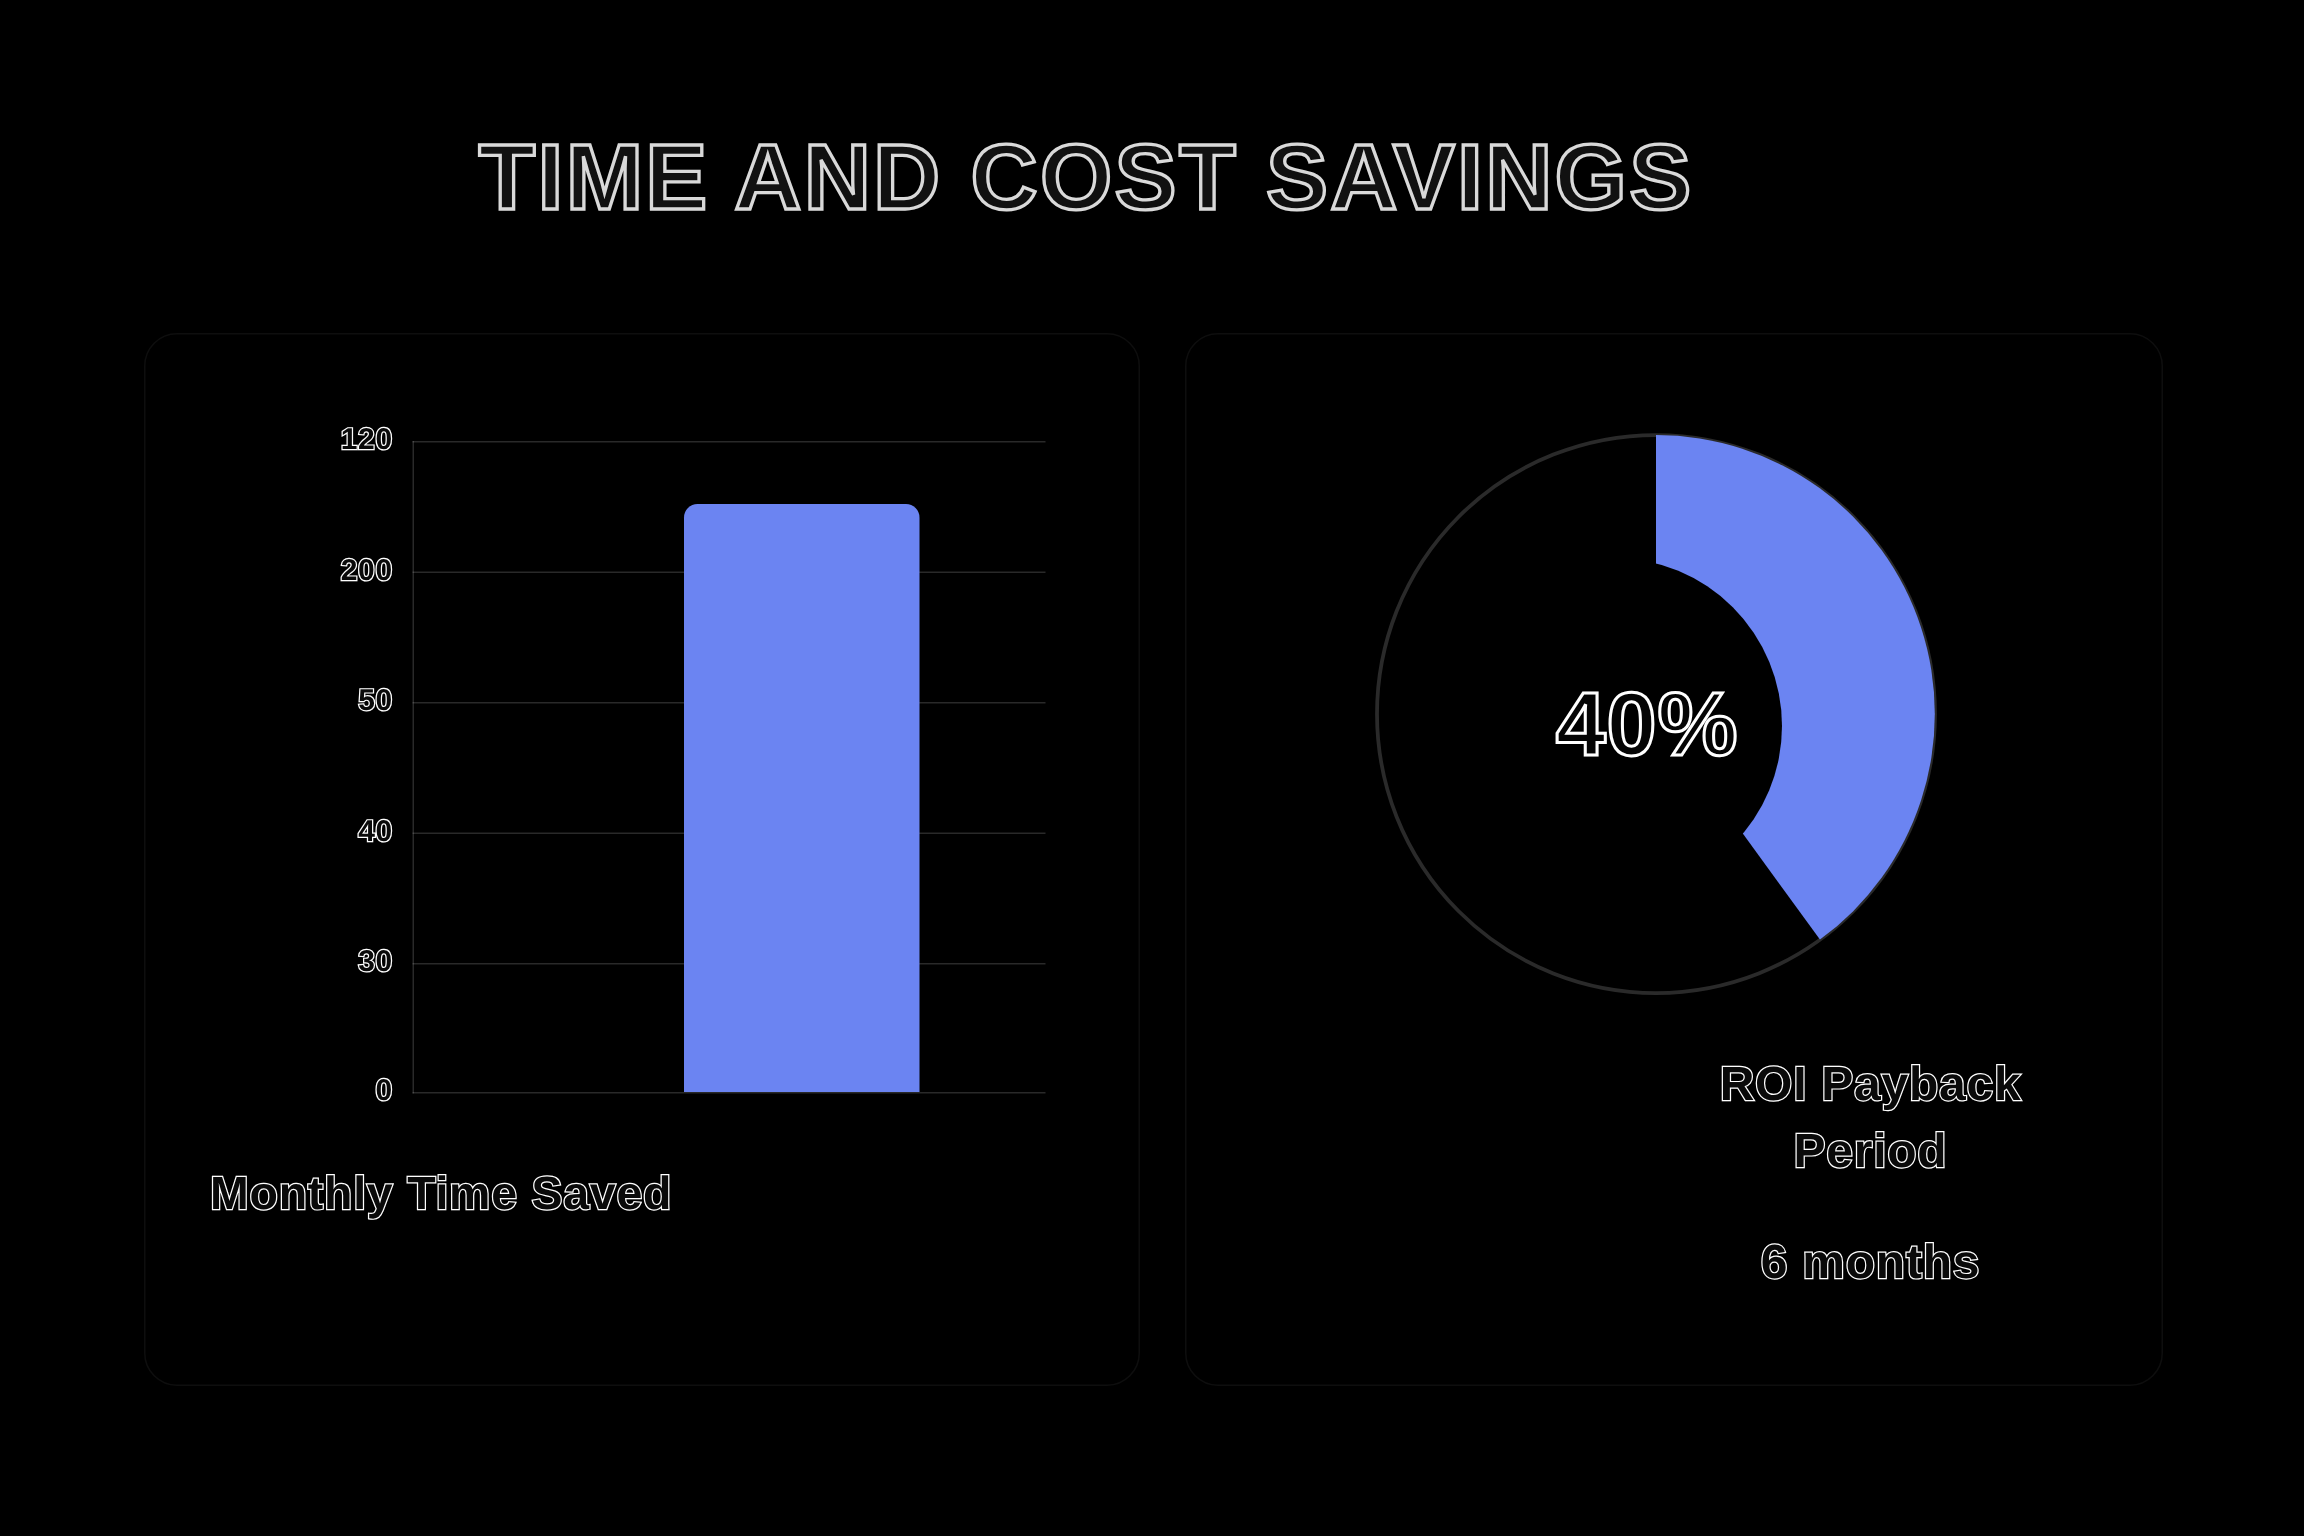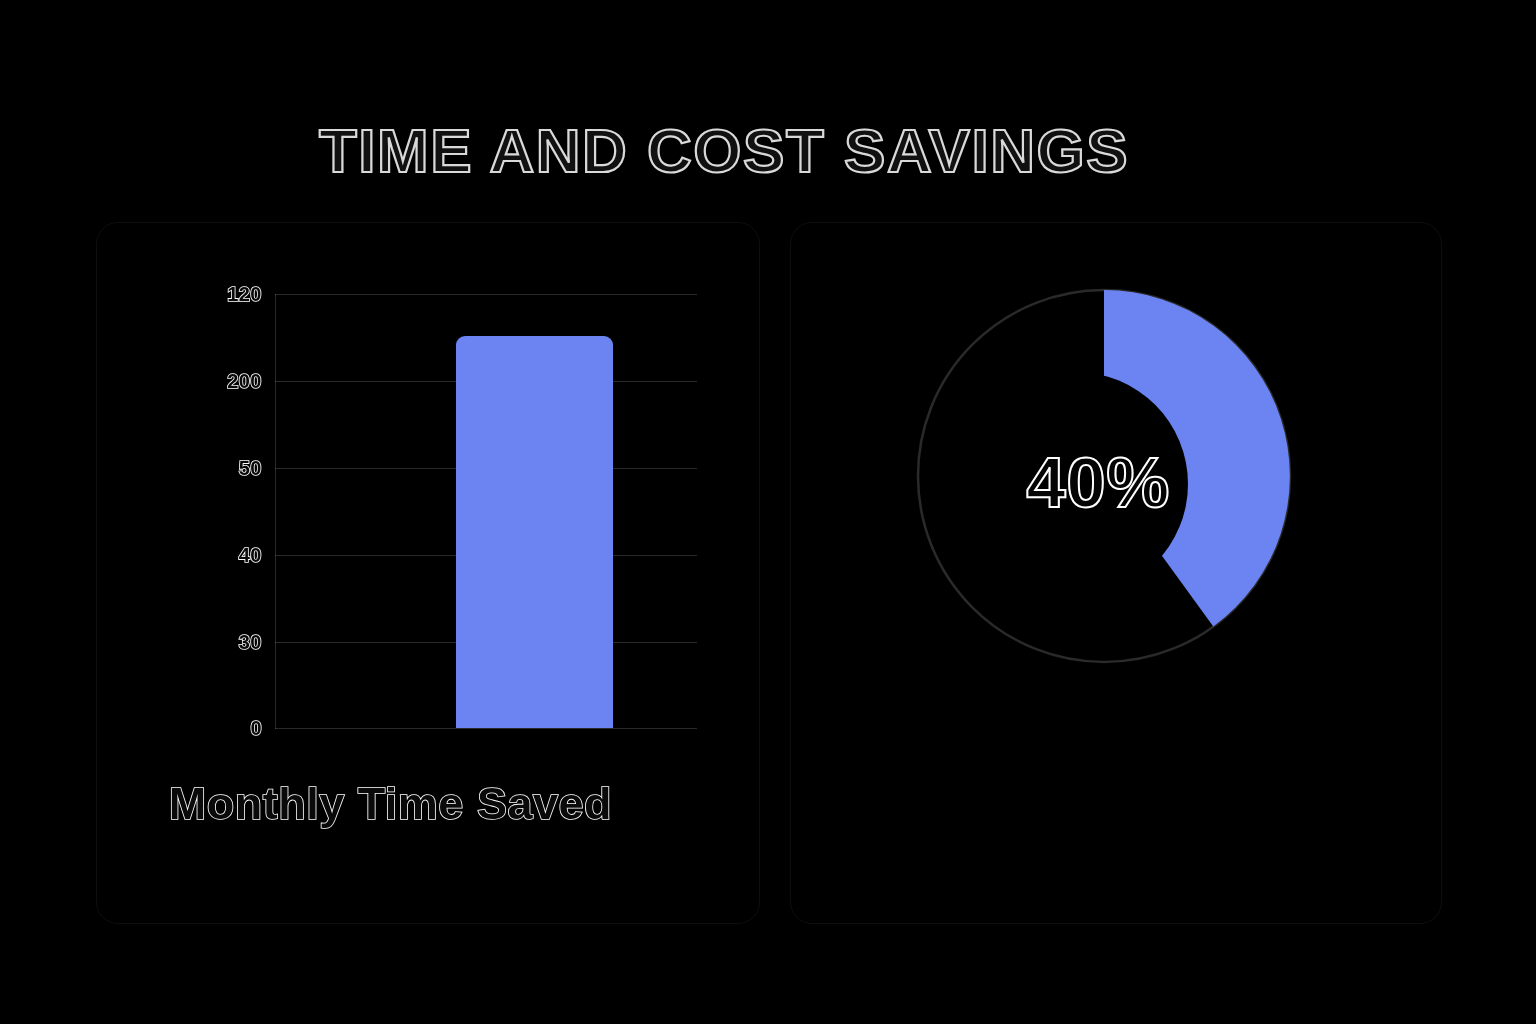--- a/index.html
+++ b/index.html
@@ -38,21 +38,20 @@
     top: 86px;
     width: 1448px;
     text-align: center;
     font-size: 62px;
     font-weight: 700;
     line-height: 1.05;
     color: #111111;
     -webkit-text-stroke: 2.2px #d9d9d9;
     letter-spacing: 1.5px;
     white-space: nowrap;
-    margin-top: 32px;
   }
 
   
   .panel {
     position: absolute;
     border: 1px solid rgba(255,255,255,0.055);
     border-radius: 22px;
     background: transparent;
     pointer-events: none;
   }
@@ -103,22 +102,22 @@
     left: 456px;
     width: 157px;
     background: #6b84f2;
     border-radius: 9px 9px 0 0;
   }
   #bar-x-label {
     position: absolute;
     left: 140px;
     top: 778px;
     width: 472px;
-    text-align: right;
-    font-size: 45px;
+    text-align: left;
+    font-size: 31px;
     font-weight: 700;
     white-space: nowrap;
   }
 
   
   #pie-chart {
     position: absolute;
     left: 790px;
     top: 0;
     width: 650px;
@@ -138,21 +137,21 @@
     top: 288px;
     width: 376px;
     height: 376px;
     display: flex;
     align-items: center;
     justify-content: center;
     pointer-events: none;
   }
   #pie-center-label span {
     display: block;
-    font-size: 71px;
+    font-size: 60px;
     font-weight: 700;
     transform: translate(-24px, 6px);
     -webkit-text-stroke: 2px #ffffff;
     color: #050505;
     letter-spacing: 0.5px;
     margin-left: 36px;
   }
 
   
   #pie-labels {
@@ -234,17 +233,22 @@
       <circle cx="160" cy="196" r="112" fill="#000000"></circle>
     </svg>
 
     <div id="pie-center-label">
       <span>40%</span>
     </div>
 
     <div id="pie-labels">
 
 
+      <div class="metric outline-text" id="metric-roi">
+        <span>ROI Payback</span><br>
+        <span>Period</span>
+        <span class="metric-value">6 months</span>
+      </div>
 
     </div>
   </div>
 
 </div>
 
 </body></html>

